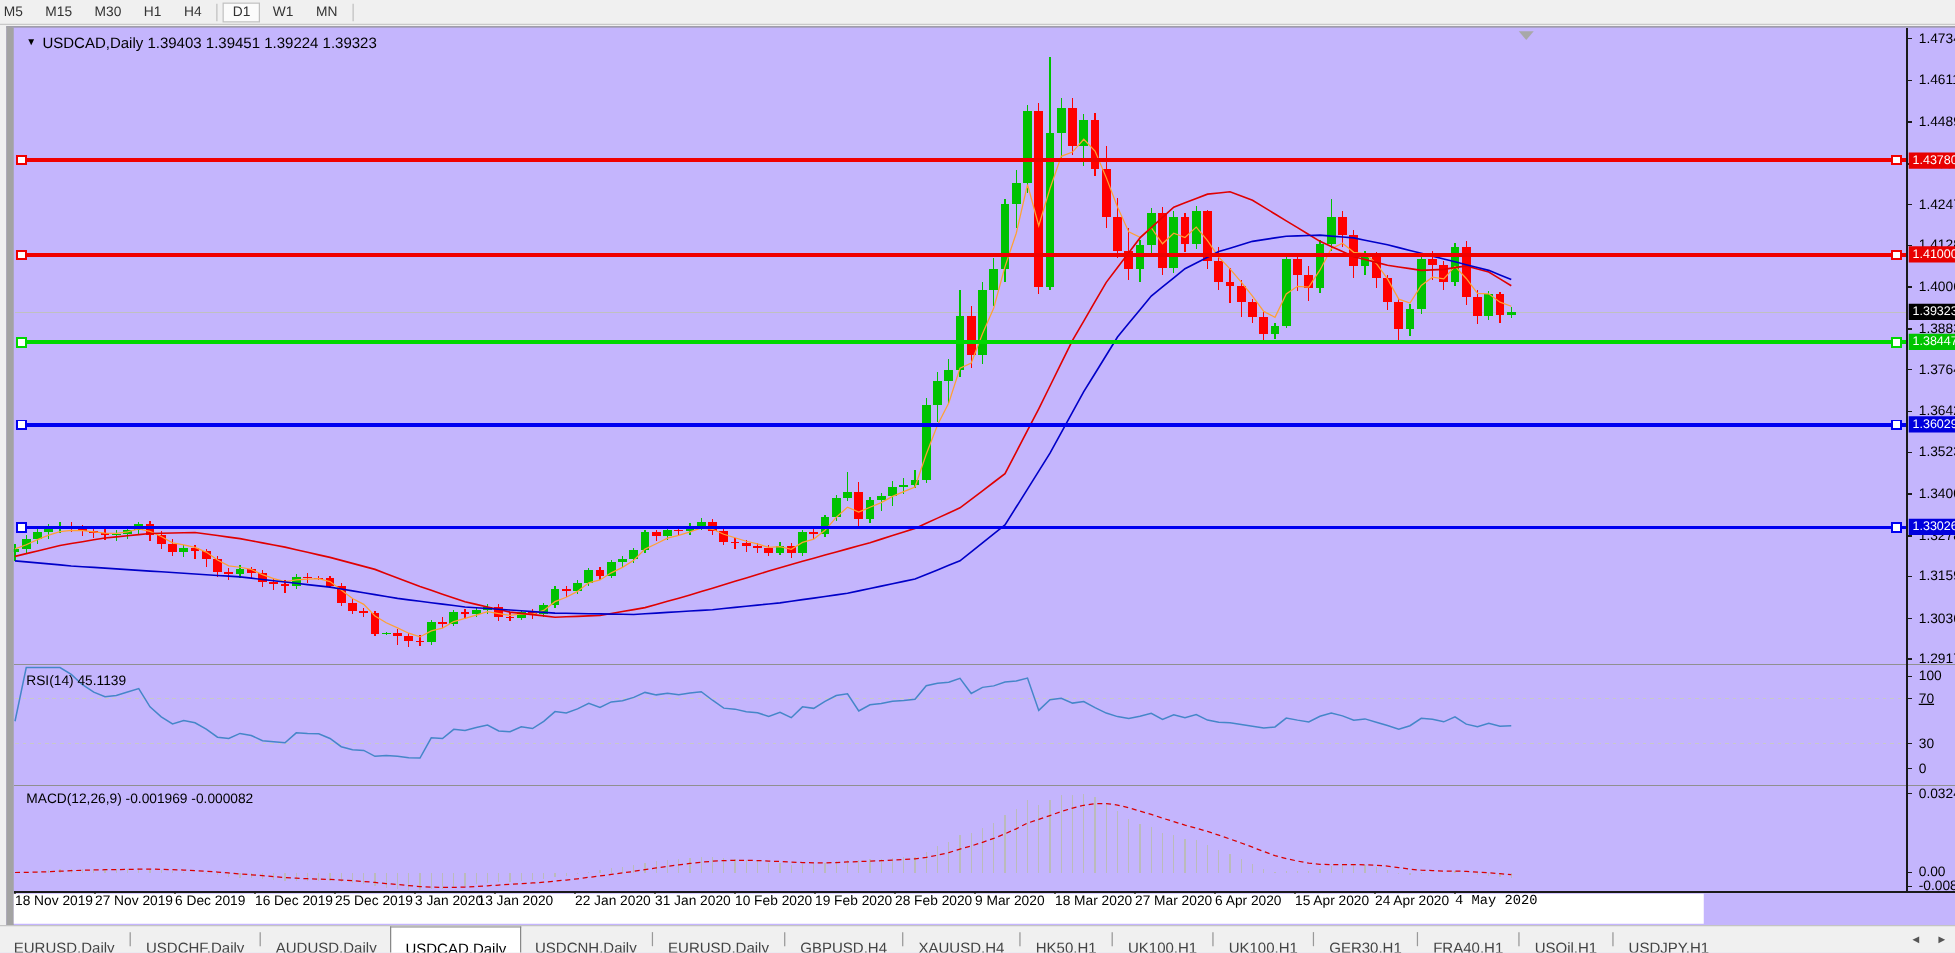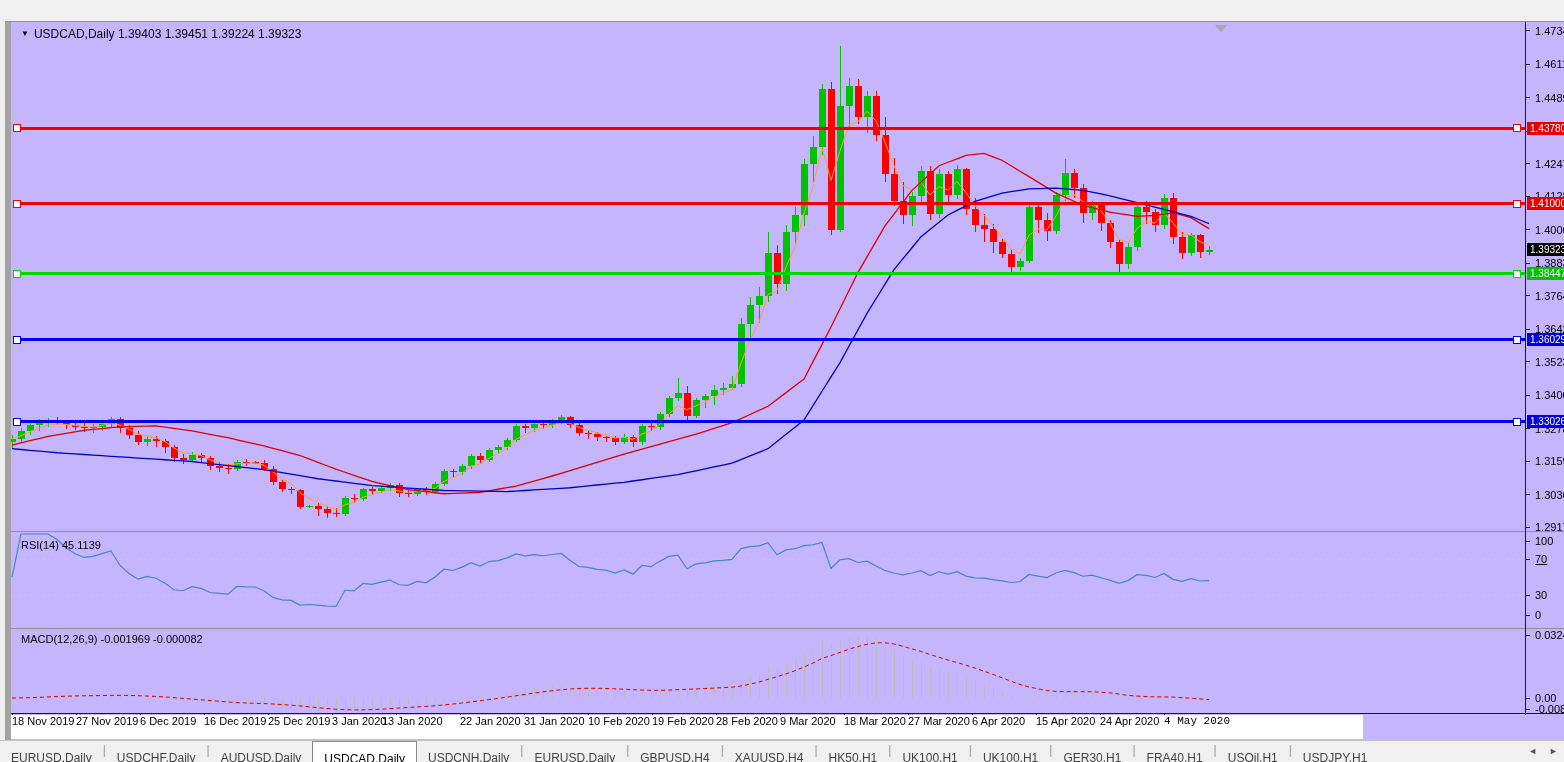--- a/index.html
+++ b/index.html
@@ -32,20 +32,32 @@
   .tab.active{background:#ffffff;color:#000;border-left:1px solid #888;border-right:1px solid #888;
     border-top:1px solid #888;margin-top:0px;}
   .tabsep{color:#999;padding-top:2px;}
   .tabspacer{flex:1;}
   .scrollarrow{color:#555;font-size:9px;padding:5px 6px 0 6px;cursor:default;}
 </style>
 </head>
 <body>
 
 <div class="app">
+  <div class="tftoolbar" id="tftoolbar">
+      <div class="tfbtn" style="margin-left: -5px;">M5</div>
+      <div class="tfbtn">M15</div>
+      <div class="tfbtn">M30</div>
+      <div class="tfbtn">H1</div>
+      <div class="tfbtn">H4</div>
+      <div class="tfsep"></div>
+      <div class="tfbtn active">D1</div>
+      <div class="tfbtn">W1</div>
+      <div class="tfbtn">MN</div>
+      <div class="tfsep"></div>
+    </div>
 
   <div class="chartwin">
     <svg id="chart-svg" width="1559" height="719">
         <line x1="1" y1="227.84100899999999" x2="1514" y2="227.84100899999999" stroke="#c0c0c0" stroke-width="1" shape-rendering="crispEdges"></line>
         <rect x="0.5" y="412.99451000000016" width="1" height="13.66849999999971" fill="#00c200" shape-rendering="crispEdges"></rect>
         <rect x="-2.5" y="417.0950599999997" width="7" height="2.733700000000283" fill="#00c200" shape-rendering="crispEdges"></rect>
         <rect x="9.5" y="405.61351999999977" width="1" height="14.761980000000165" fill="#00c200" shape-rendering="crispEdges"></rect>
         <rect x="6.5" y="408.89396" width="7" height="8.201099999999713" fill="#00c200" shape-rendering="crispEdges"></rect>
         <rect x="18.5" y="400.6928599999997" width="1" height="12.30165000000045" fill="#00c200" shape-rendering="crispEdges"></rect>
         <rect x="15.5" y="403.42656" width="7" height="5.467399999999998" fill="#00c200" shape-rendering="crispEdges"></rect>

